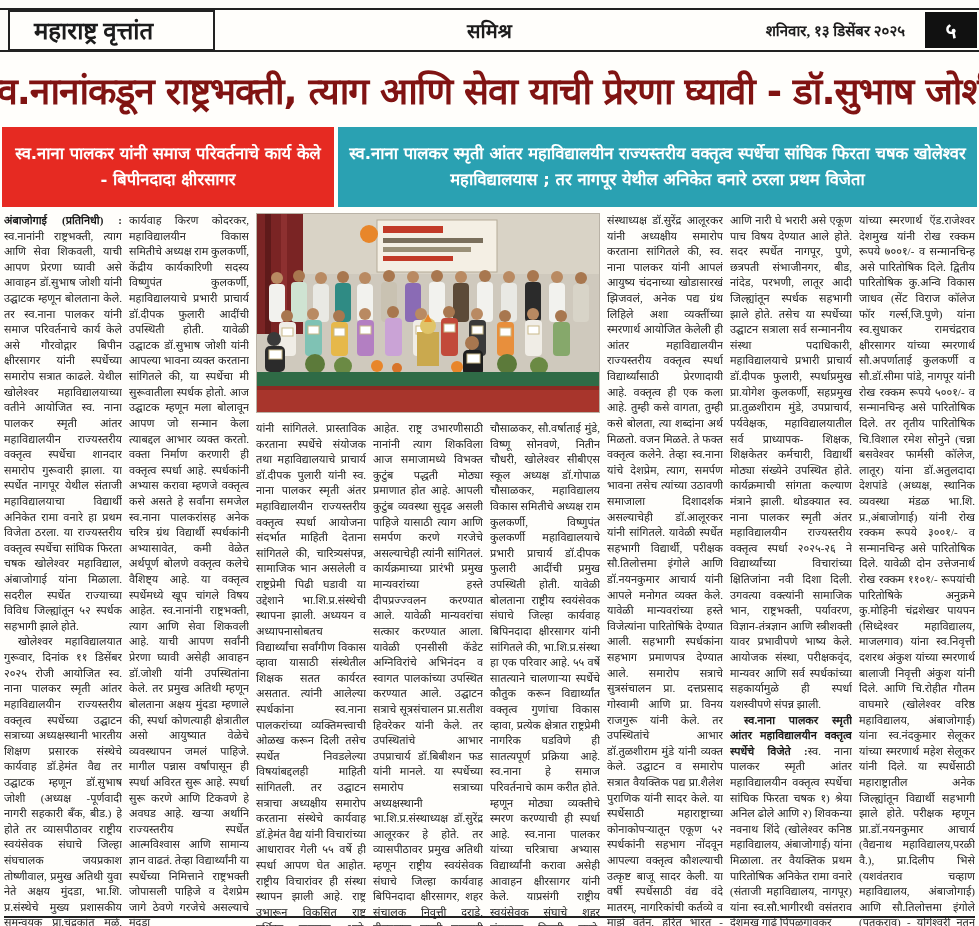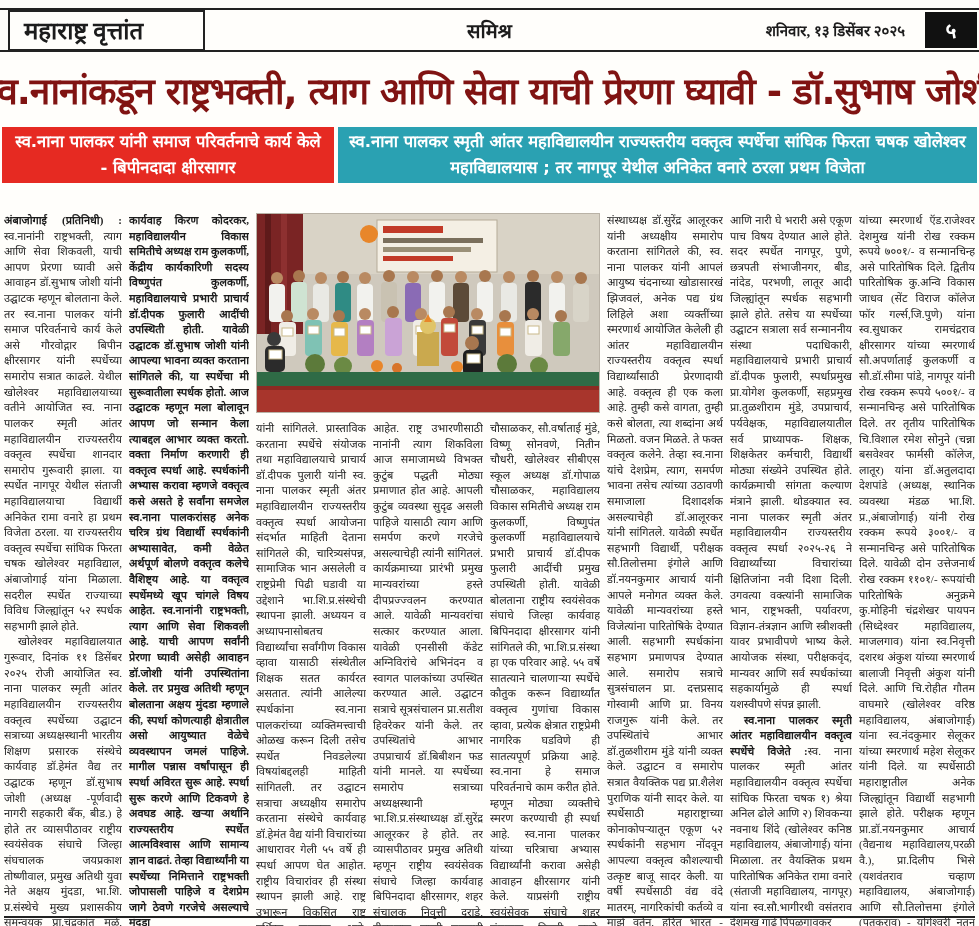--- a/index.html
+++ b/index.html
@@ -8,21 +8,21 @@
     font-family:"Liberation Serif","DejaVu Serif",serif;color:#1c1c1c;
     overflow:hidden;box-sizing:border-box;
   }
   
   .masthead{
     position:absolute;left:0;top:8px;width:979px;height:44px;
     border-top:2px solid #222;border-bottom:2px solid #222;
     display:flex;align-items:center;box-sizing:border-box;
   }
   .paper-name-box{
-    margin-left:8px;border:2px solid #222;padding:1px 60px 3px 14px;
+    margin-left:8px;border:2px solid #222;padding:1px 60px 3px 24px;
     font-size:24px;font-weight:bold;white-space:nowrap;
   }
   .section-name{
     position:absolute;left:0;right:0;text-align:center;
     font-size:20px;font-weight:bold;pointer-events:none;
   }
   .mast-date{
     margin-left:auto;margin-right:20px;font-size:15px;font-weight:bold;white-space:nowrap;
   }
   .page-number-box{
@@ -30,36 +30,36 @@
     display:flex;align-items:center;justify-content:center;margin-right:2px;flex:0 0 auto;
   }
   
   .headline{
     position:absolute;left:0;top:56px;width:979px;height:66px;
     display:flex;align-items:center;justify-content:center;
     font-family:"DejaVu Sans","Liberation Sans",sans-serif;
     font-size:37px;font-weight:bold;color:#801312;white-space:nowrap;letter-spacing:-1px;
   }
   
-  .subhead-row{position:absolute;left:2px;top:127px;width:975px;height:56px;display:flex;gap:4px;}
+  .subhead-row{position:absolute;left:2px;top:127px;width:975px;height:80px;display:flex;gap:4px;}
   .subhead{
     color:#fff;font-family:"DejaVu Sans","Liberation Sans",sans-serif;font-weight:bold;
     display:flex;align-items:center;justify-content:center;text-align:center;
     line-height:1.55;box-sizing:border-box;padding:2px 10px;
   }
   .subhead.red{background:#e62a22;width:332px;font-size:16.5px;}
   .subhead.teal{background:#2aa1b2;flex:1;font-size:16.5px;}
   
   .body-region{
     position:absolute;left:4px;top:213px;width:971px;height:714px;
     display:flex;gap:7px;overflow:hidden;
   }
   .col{font-size:11px;line-height:1.42;text-align:justify;overflow:hidden;height:714px;}
   .c1{width:118px;flex:0 0 auto;}
-  .c2{width:120px;flex:0 0 auto;font-weight:bold;}
+  .c2{width:120px;flex:0 0 auto;}
   .mid-group{width:344px;flex:0 0 auto;display:flex;flex-direction:column;}
   .mid-cols{display:flex;gap:7px;flex:1;overflow:hidden;}
   .c3,.c4,.c5{width:110px;flex:0 0 auto;height:100%;}
   .c6{width:116px;flex:0 0 auto;}
   .c7{width:122px;flex:0 0 auto;font-family:Liberation Serif, serif;}
   .c8{flex:1;}
   .para{margin:0;}
   .para + .para{text-indent:14px;}
   .para b{font-weight:bold;}
   

